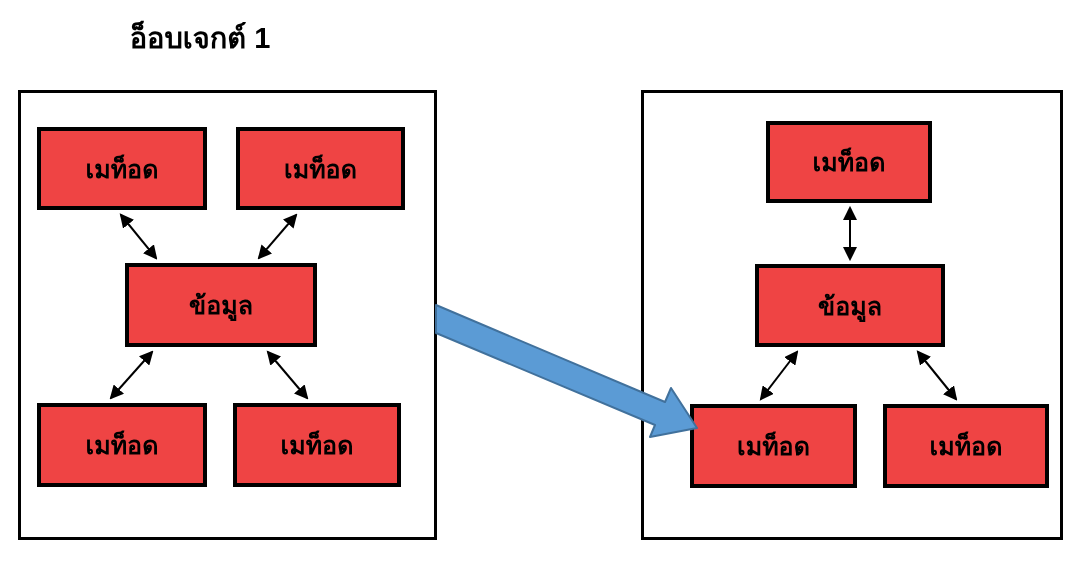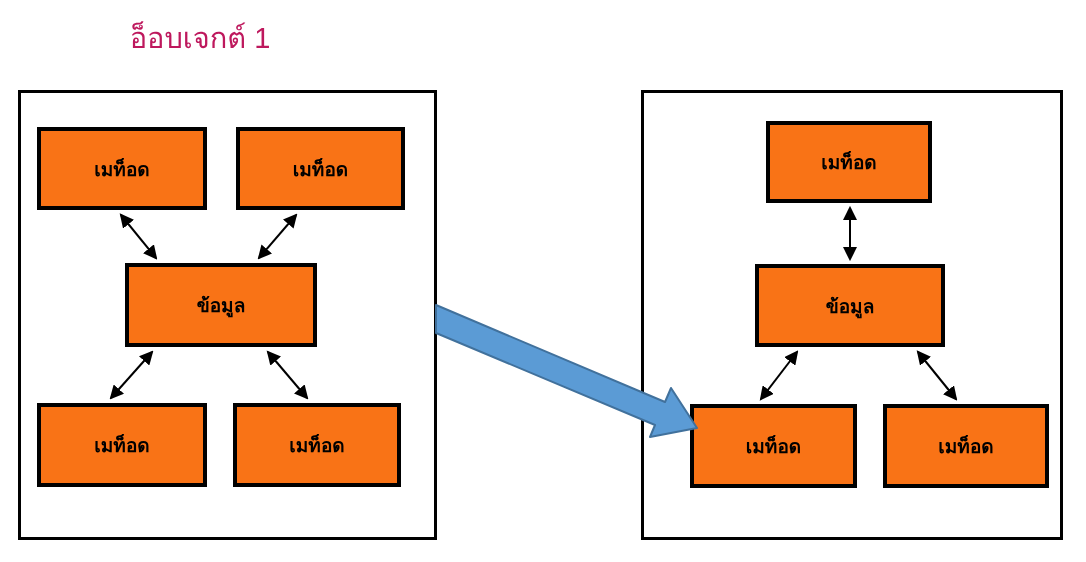--- a/index.html
+++ b/index.html
@@ -16,39 +16,39 @@
     overflow: hidden;
   }
   .obj-title {
     position: absolute;
     top: 16px;
     height: 44px;
     display: flex;
     align-items: center;
     justify-content: center;
     font-size: 29px;
-    font-weight: normal;
-    color: #be185d;
+    font-weight: bold;
+    color: #000000;
     white-space: nowrap;
   }
   .outer-box {
     position: absolute;
     border: 3px solid #000000;
     background: #ffffff;
     box-sizing: border-box;
   }
   .node {
     position: absolute;
     border: 4px solid #000000;
-    background: #f97316;
+    background: #ef4444;
     box-sizing: border-box;
     display: flex;
     align-items: center;
     justify-content: center;
-    font-size: 19px;
+    font-size: 25px;
     font-weight: bold;
     color: #000000;
     white-space: nowrap;
     z-index: 2;
   }
   .arrow-layer {
     position: absolute;
     left: 0;
     top: 0;
     width: 1086px;

